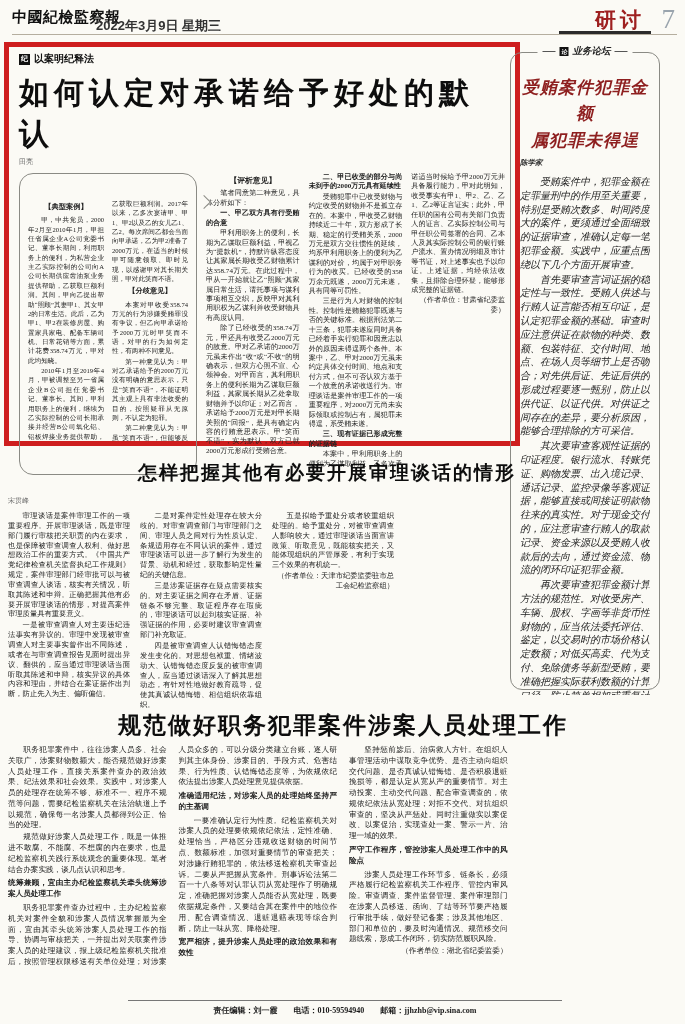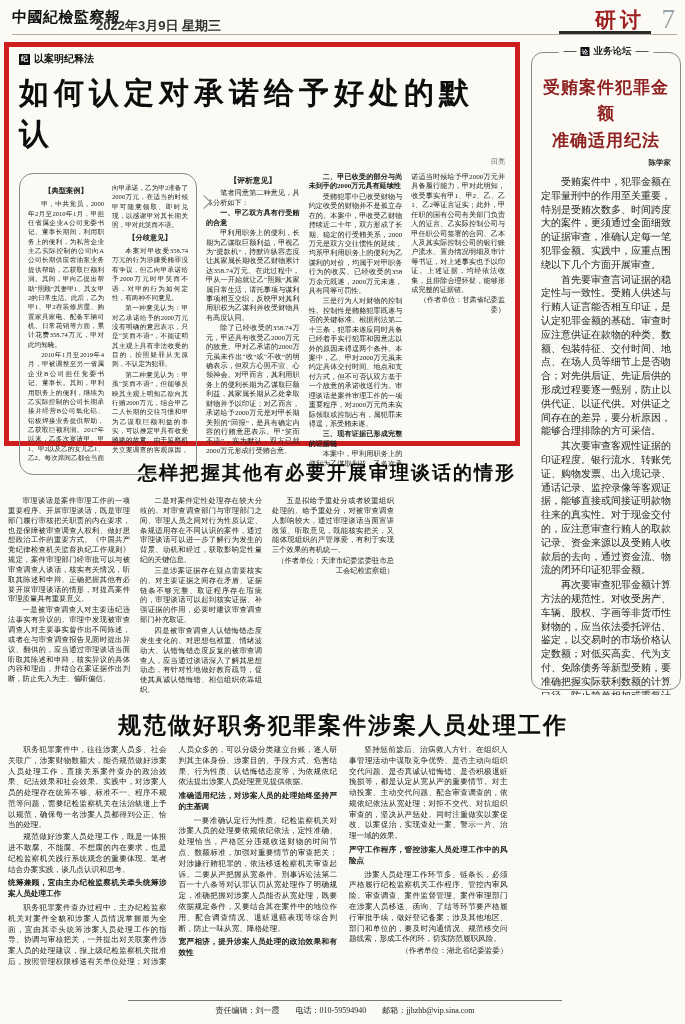--- a/index.html
+++ b/index.html
@@ -21,32 +21,32 @@
   .p-bold{font-weight:bold;}
   .p-subhead{font-weight:bold;text-indent:0;margin:3px 0;}
   .p-right{text-align:right;text-indent:0;}
   
   .article-main{position:absolute;left:4px;top:42px;width:516px;height:404px;border:5px solid #ce1e1e;
         box-sizing:border-box;padding:5px 10px 6px;background:#fbfaf5;}
   .kicker{display:flex;align-items:center;gap:4px;font-size:10px;font-weight:bold;color:#111;}
   .kicker-icon{display:inline-flex;align-items:center;justify-content:center;width:11px;height:11px;
         background:#111;color:#fff;font-size:7px;line-height:1;}
   .article-main h1{margin:7px 0 1px;font-size:30px;font-weight:900;letter-spacing:5px;color:#0d0d0d;}
-  .byline{text-align:right;font-size:7px;color:#666;margin:2px 0 6px;}
+  .byline{text-align:left;font-size:7px;color:#666;margin:2px 0 6px;}
   .main-content{display:flex;gap:9px;height:302px;}
   .case-box{position:relative;width:178px;height:100%;box-sizing:border-box;border:1.5px solid #8a8a84;
-        border-radius:14px;padding:9px 8px;column-count:2;column-gap:8px;column-fill:auto;
+        border-radius:14px;padding:25px 8px;column-count:2;column-gap:8px;column-fill:auto;
         font-size:6.6px;line-height:1.42;overflow:hidden;}
   .case-pointer{position:absolute;left:190px;top:150px;width:9px;height:9px;background:#fbfaf5;
         border-top:1.5px solid #8a8a84;border-right:1.5px solid #8a8a84;transform:rotate(45deg);z-index:2;}
   .analysis-cols{flex:1;column-count:3;column-gap:9px;column-fill:auto;height:100%;
         font-size:7.1px;line-height:1.33;overflow:hidden;}
   
-  .sidebar{position:absolute;left:531px;top:52px;width:150px;height:638px;box-sizing:border-box;
-        border:1.5px solid #8a8a84;border-radius:12px;padding:10px 9px 8px;}
+  .sidebar{position:absolute;left:510px;top:52px;width:150px;height:638px;box-sizing:border-box;
+        border:1.5px solid #8a8a84;border-radius:12px;padding:10px 9px 8px;font-style:italic;}
   .forum-badge{position:absolute;top:-8px;left:50%;transform:translateX(-50%);background:#fbfaf5;
         padding:0 5px;display:flex;align-items:center;gap:4px;font-size:9.5px;font-weight:bold;white-space:nowrap;}
   .badge-dash{display:inline-block;width:13px;height:1.5px;background:#555;}
   .forum-icon{display:inline-flex;align-items:center;justify-content:center;width:9px;height:9px;
         background:#111;color:#fff;font-size:6px;line-height:1;}
   .sidebar h2{margin:12px 0 4px;text-align:center;font-size:17px;font-weight:900;color:#8e1f1f;
         line-height:1.55;letter-spacing:1px;}
   .sidebar .byline{font-size:7.5px;color:#333;font-weight:bold;margin-bottom:7px;}
   .sidebar-body{font-size:10px;line-height:1.38;height:520px;overflow:hidden;}
   
@@ -54,21 +54,21 @@
   .article-mid h2{margin:10px;text-align:right;font-size:19px;font-weight:900;letter-spacing:2px;color:#0d0d0d;}
   .article-mid .byline{margin:3px 0 5px;}
   .mid-body{column-count:4;column-gap:10px;column-fill:auto;height:204px;font-size:7.3px;line-height:1.35;overflow:hidden;}
   
   .article-bottom{position:absolute;left:8px;top:706px;width:670px;}
   .article-bottom h2{margin:4px;text-align:center;font-size:23px;font-weight:900;letter-spacing:2px;color:#0d0d0d;}
   .article-bottom .byline{margin:3px 0 6px;}
   .bottom-body{column-count:4;column-gap:12px;column-fill:auto;height:224px;font-size:7.6px;line-height:1.42;overflow:hidden;}
   
   .page-footer{position:absolute;left:128px;top:1000px;width:434px;border-top:1px solid #777;
-        padding-top:4px;display:flex;justify-content:center;gap:16px;font-size:8px;font-weight:normal;color:#1a1a1a;}
+        padding-top:4px;display:flex;justify-content:center;gap:16px;font-size:8px;font-weight:bold;color:#1a1a1a;}
 </style>
 </head>
 <body>
 
 <div class="page">
 
   <header class="masthead">
     <div class="logo">中國紀檢監察報</div>
     <div class="pubdate">2022年3月9日  星期三</div>
     <div class="section-title">研讨</div>
@@ -111,34 +111,35 @@
   </section>
 
   <aside class="sidebar">
     <div class="forum-badge">
       <span class="badge-dash"></span>
       <span class="forum-icon">论</span>
       <span>业务论坛</span>
       <span class="badge-dash"></span>
     </div>
     <h2><span>受贿案件犯罪金额</span><br>
-      <span>准确适用纪法</span></h2>
+      <span>属犯罪未得逞</span></h2>
     <div class="byline">陈学家</div>
     <div class="sidebar-body">
         <p class="p">受贿案件中，犯罪金额在定罪量刑中的作用至关重要，特别是受贿次数多、时间跨度大的案件，更须通过全面细致的证据审查，准确认定每一笔犯罪金额。实践中，应重点围绕以下几个方面开展审查。</p>
         <p class="p">首先要审查言词证据的稳定性与一致性。受贿人供述与行贿人证言能否相互印证，是认定犯罪金额的基础。审查时应注意供证在款物的种类、数额、包装特征、交付时间、地点、在场人员等细节上是否吻合；对先供后证、先证后供的形成过程要逐一甄别，防止以供代证、以证代供。对供证之间存在的差异，要分析原因，能够合理排除的方可采信。</p>
         <p class="p">其次要审查客观性证据的印证程度。银行流水、转账凭证、购物发票、出入境记录、通话记录、监控录像等客观证据，能够直接或间接证明款物往来的真实性。对于现金交付的，应注意审查行贿人的取款记录、资金来源以及受贿人收款后的去向，通过资金流、物流的闭环印证犯罪金额。</p>
         <p class="p">再次要审查犯罪金额计算方法的规范性。对收受房产、车辆、股权、字画等非货币性财物的，应当依法委托评估、鉴定，以交易时的市场价格认定数额；对低买高卖、代为支付、免除债务等新型受贿，要准确把握实际获利数额的计算口径，防止简单相加或重复计算。</p>
         <p class="p">最后要注重细节性证据的固定。每一笔款项的时间、地点、金额、商品、各种往来细节性证言，即使受贿人认罪认罚，审查调查部门也要细致核查、逐笔取证，形成不轻信口供的良好办案习惯。</p>
         <p class="p p-right">（对乙而言：江苏省扬州市纪委监委）</p>
       </div>
   </aside>
 
   <section class="article-mid">
     <h2>怎样把握其他有必要开展审理谈话的情形</h2>
+    <div class="byline">宋贯峰</div>
     <div class="mid-body">
         <p class="p">审理谈话是案件审理工作的一项重要程序。开展审理谈话，既是审理部门履行审核把关职责的内在要求，也是保障被审查调查人权利、做好思想政治工作的重要方式。《中国共产党纪律检查机关监督执纪工作规则》规定，案件审理部门经审批可以与被审查调查人谈话，核实有关情况，听取其陈述和申辩。正确把握其他有必要开展审理谈话的情形，对提高案件审理质量具有重要意义。</p>
         <p class="p">一是被审查调查人对主要违纪违法事实有异议的。审理中发现被审查调查人对主要事实曾作出不同陈述，或者在与审查调查报告见面时提出异议、翻供的，应当通过审理谈话当面听取其陈述和申辩，核实异议的具体内容和理由，并结合在案证据作出判断，防止先入为主、偏听偏信。</p>
         <p class="p">二是对案件定性处理存在较大分歧的。对审查调查部门与审理部门之间、审理人员之间对行为性质认定、条规适用存在不同认识的案件，通过审理谈话可以进一步了解行为发生的背景、动机和经过，获取影响定性量纪的关键信息。</p>
         <p class="p">三是涉案证据存在疑点需要核实的。对主要证据之间存在矛盾、证据链条不够完整、取证程序存在瑕疵的，审理谈话可以起到核实证据、补强证据的作用，必要时建议审查调查部门补充取证。</p>
         <p class="p">四是被审查调查人认错悔错态度发生变化的。对思想包袱重、情绪波动大、认错悔错态度反复的被审查调查人，应当通过谈话深入了解其思想动态，有针对性地做好教育疏导，促使其真诚认错悔错、相信组织依靠组织。</p>
         <p class="p">五是拟给予重处分或者较重组织处理的。给予重处分，对被审查调查人影响较大，通过审理谈话当面宣讲政策、听取意见，既能核实把关，又能体现组织的严管厚爱，有利于实现三个效果的有机统一。</p>
         <p class="p p-right">（作者单位：天津市纪委监委驻市总工会纪检监察组）</p>
       </div>
   </section>

